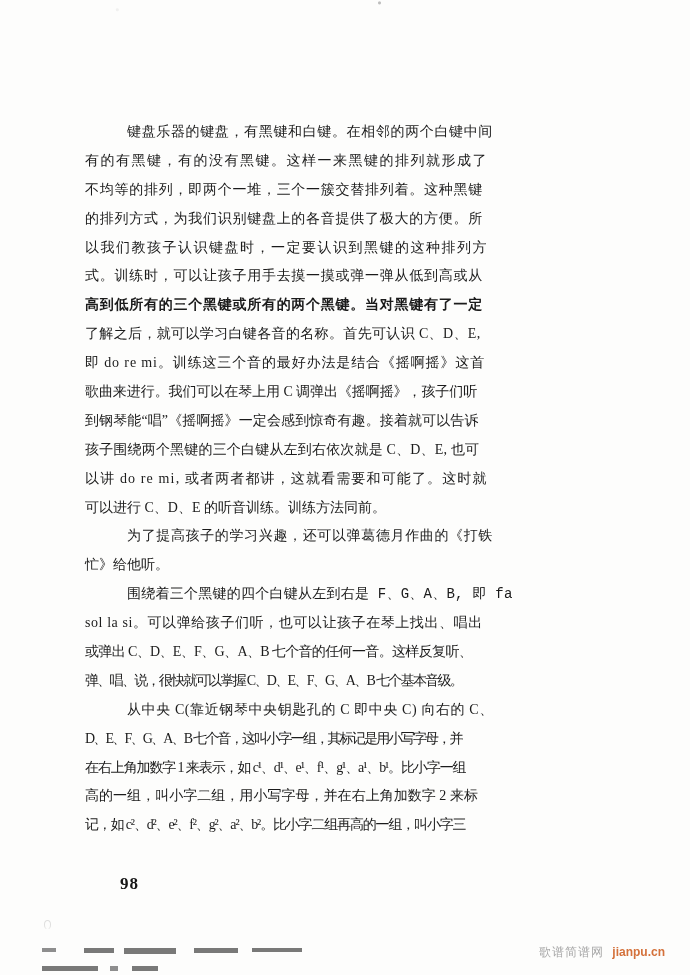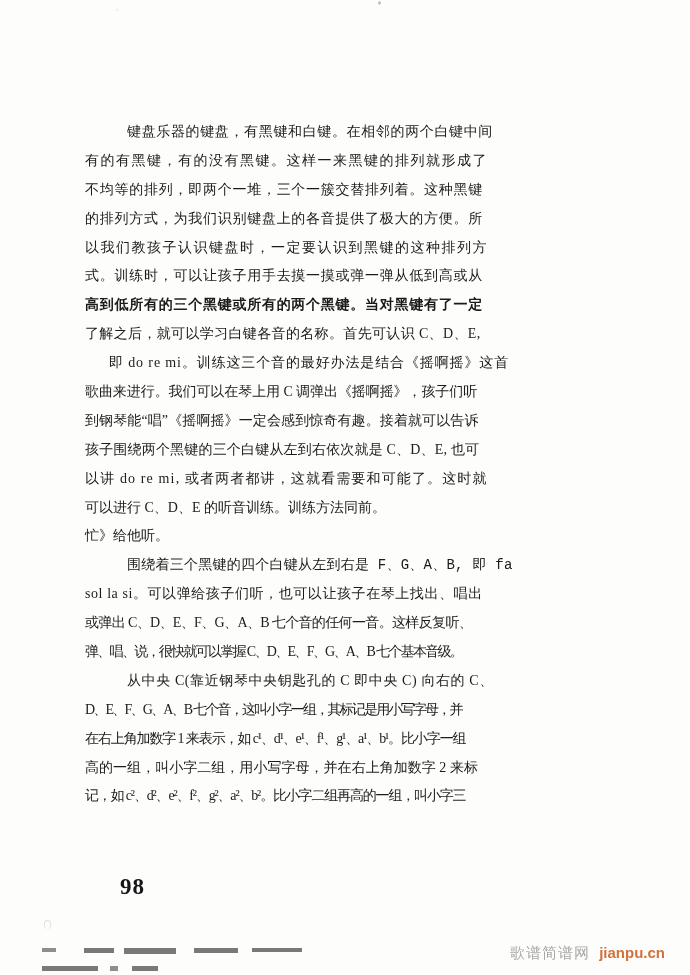--- a/index.html
+++ b/index.html
@@ -28,21 +28,21 @@
   .line {
     white-space: nowrap;
     overflow: visible;
     height: 28.9px;
   }
   .line.indent span { padding-left: 42px; }
   .line span { display: inline-block; white-space: nowrap; }
   .page-number {
     position: absolute;
     left: 120px; top: 874px;
-    font-size: 23px;
+    font-size: 17px;
     font-weight: bold;
     color: #161616;
     letter-spacing: 1px;
   }
   .fragments {
     position: absolute;
     left: 42px; top: 947px;
     width: 345px; height: 8px;
     opacity: 0.75;
     filter: blur(0.4px);
@@ -58,21 +58,21 @@
   .fragments i:nth-child(2) { width: 30px; margin-right: 10px; }
   .fragments i:nth-child(3) { width: 52px; margin-right: 18px; height: 6px; }
   .fragments i:nth-child(4) { width: 44px; margin-right: 14px; }
   .fragments i:nth-child(5) { width: 50px; margin-right: 20px; height: 4px; }
   .fragments i:nth-child(6) { width: 56px; margin-right: 12px; }
   .fragments i:nth-child(7) { width: 8px;  margin-right: 14px; background:#6a6a6a; }
   .fragments i:nth-child(8) { width: 26px; }
   .watermark {
     position: absolute;
     right: 25px; top: 944px;
-    font-size: 15px;
+    font-size: 12px;
     font-family: "Liberation Sans", "DejaVu Sans", sans-serif;
     white-space: nowrap;
     text-align: center;
   }
   .watermark .site-name { letter-spacing: 1px; }
   .watermark .site-url { margin-left: 5px; font-weight: bold; }
   .speck {
     position: absolute;
     left: 44px; top: 920px;
     width: 5px; height: 8px;
@@ -88,26 +88,27 @@
 
   <div class="text-block" style="color: rgb(27, 27, 27);">
     <div class="line indent"><span style="letter-spacing: 0.64px;">键盘乐器的键盘，有黑键和白键。在相邻的两个白键中间</span></div>
     <div class="line"><span style="letter-spacing: 1.5px;">有的有黑键，有的没有黑键。这样一来黑键的排列就形成了</span></div>
     <div class="line"><span style="letter-spacing: 0.740741px;">不均等的排列，即两个一堆，三个一簇交替排列着。这种黑键</span></div>
     <div class="line"><span style="letter-spacing: 0.740741px;">的排列方式，为我们识别键盘上的各音提供了极大的方便。所</span></div>
     <div class="line"><span style="letter-spacing: 1.5px;">以我们教孩子认识键盘时，一定要认识到黑键的这种排列方</span></div>
     <div class="line"><span style="letter-spacing: 0.740741px;">式。训练时，可以让孩子用手去摸一摸或弹一弹从低到高或从</span></div>
     <div class="line"><span style="letter-spacing: 0.740741px; font-weight: bold;">高到低所有的三个黑键或所有的两个黑键。当对黑键有了一定</span></div>
     <div class="line"><span style="letter-spacing: 0.35px;">了解之后，就可以学习白键各音的名称。首先可认识 C、D、E,</span></div>
-    <div class="line"><span style="letter-spacing: 0.872559px; margin-left: 24px;">即 do re mi。训练这三个音的最好办法是结合《摇啊摇》这首</span></div>
+    <div class="line"><span style="letter-spacing: 0.872559px;">即 do re mi。训练这三个音的最好办法是结合《摇啊摇》这首</span></div>
     <div class="line"><span style="letter-spacing: -0.0729167px;">歌曲来进行。我们可以在琴上用 C 调弹出《摇啊摇》，孩子们听</span></div>
     <div class="line"><span style="letter-spacing: 0.107759px;">到钢琴能“唱”《摇啊摇》一定会感到惊奇有趣。接着就可以告诉</span></div>
     <div class="line"><span style="letter-spacing: 0.185484px;">孩子围绕两个黑键的三个白键从左到右依次就是 C、D、E, 也可</span></div>
     <div class="line"><span style="letter-spacing: 1.134px;">以讲 do re mi, 或者两者都讲，这就看需要和可能了。这时就</span></div>
     <div class="line short"><span style="letter-spacing: 0px;">可以进行 C、D、E 的听音训练。训练方法同前。</span></div>
+    <div class="line indent"><span style="letter-spacing: 0.64px;">为了提高孩子的学习兴趣，还可以弹葛德月作曲的《打铁</span></div>
     <div class="line short"><span style="letter-spacing: 0px;">忙》给他听。</span></div>
     <div class="line indent"><span style="letter-spacing: 0.243448px; font-family: Liberation Mono, monospace;">围绕着三个黑键的四个白键从左到右是 F、G、A、B, 即 fa</span></div>
     <div class="line"><span style="letter-spacing: 0.573864px;">sol la si。可以弹给孩子们听，也可以让孩子在琴上找出、唱出</span></div>
     <div class="line"><span style="letter-spacing: -0.642045px;">或弹出 C、D、E、F、G、A、B 七个音的任何一音。这样反复听、</span></div>
     <div class="line"><span style="letter-spacing: -1.69107px;">弹、唱、说，很快就可以掌握 C、D、E、F、G、A、B 七个基本音级。</span></div>
     <div class="line indent"><span style="letter-spacing: 0.598145px;">从中央 C(靠近钢琴中央钥匙孔的 C 即中央 C) 向右的 C、</span></div>
     <div class="line"><span style="letter-spacing: -1.78722px;">D、E、F、G、A、B 七个音，这叫小字一组，其标记是用小写字母，并</span></div>
     <div class="line"><span style="letter-spacing: -1.11347px;">在右上角加数字 1 来表示，如 c¹、d¹、e¹、f¹、g¹、a¹、b¹。比小字一组</span></div>
     <div class="line"><span style="letter-spacing: 0.0333333px;">高的一组，叫小字二组，用小写字母，并在右上角加数字 2 来标</span></div>
     <div class="line"><span style="letter-spacing: -1.16914px;">记，如 c²、d²、e²、f²、g²、a²、b²。比小字二组再高的一组，叫小字三</span></div>

